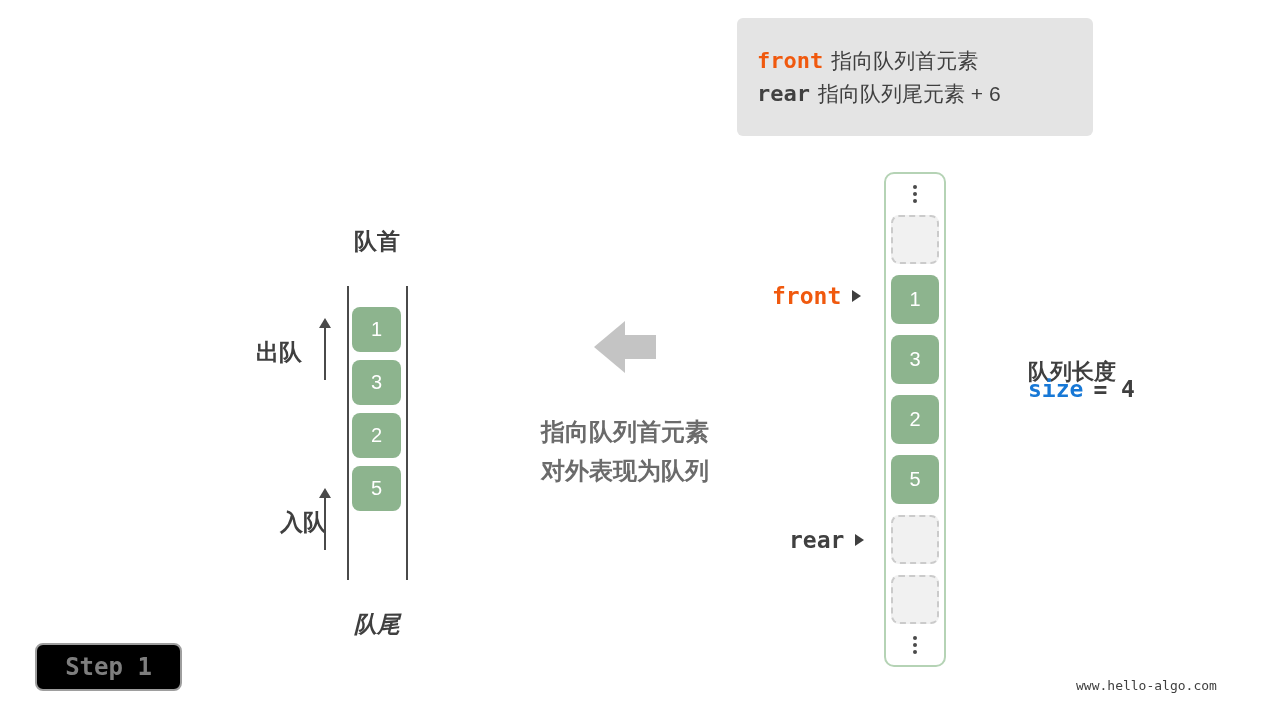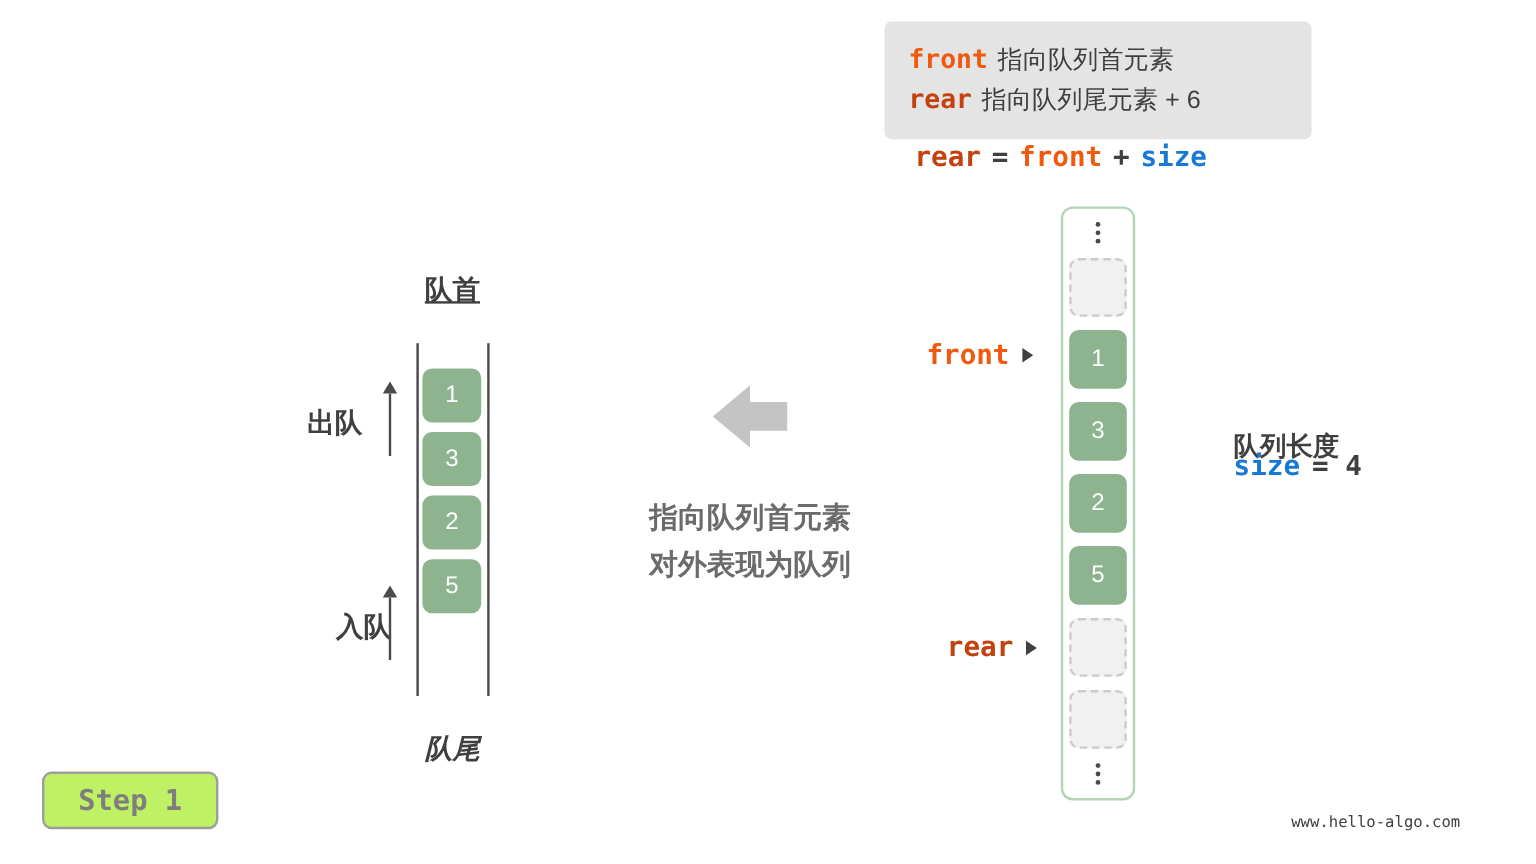--- a/index.html
+++ b/index.html
@@ -2,28 +2,28 @@
 <html><head>
 <meta charset="utf-8">
 <style>
   html,body { margin:0; padding:0; background:#fff; }
   .stage {
     position:relative; width:1280px; height:720px; background:#ffffff;
     font-family:"Liberation Sans", sans-serif; overflow:hidden; color:#3f3f3f;
   }
   .mono { font-family:"DejaVu Sans Mono", monospace; font-weight:bold; }
   .c-front { color:#F0590E; }
-  .c-rear  { color:#c2410c; }
+  .c-rear  { color:#404040; }
   .c-size  { color:#1778D6; }
   .c-dark  { color:#3f3f3f; }
 
   
   .note-box {
     position:absolute; left:737px; top:18px; width:356px; box-sizing:border-box;
-    background:#E4E4E4; border-radius:6px; padding:16px 20px;
+    background:#E4E4E4; border-radius:6px; padding:26px 20px;
     font-size:21px; line-height:33px; color:#3f3f3f;
   }
   .note-box .code { font-size:22px; margin-right:8px; }
 
   
   .equation { position:absolute; left:762px; top:118px; font-size:23px; }
   .equation span { margin-right:9px; }
 
   
   .array-box {
@@ -48,21 +48,21 @@
     width:0; height:0; border-top:6px solid transparent; border-bottom:6px solid transparent;
     border-left:9px solid #3f3f3f; margin-left:11px;
   }
 
   
   .size-label { position:absolute; left:1028px; top:341px; font-size:22px; font-weight:600;margin-top:16px; }
   .size-value { position:absolute; left:1028px; top:376px; font-size:23px; }
   .size-value .eq { margin-left:10px; }
 
   
-  .queue-head { position:absolute; left:354px; top:226px; font-size:23px; font-weight:bold;text-decoration:underline; }
+  .queue-head { position:absolute; left:354px; top:226px; font-size:23px; font-weight:bold; }
   .queue-tail { position:absolute; left:354px; top:609px; font-size:23px; font-weight:bold;font-style:italic; }
   .rail { position:absolute; width:2px; background:#4a4a4a; top:286px; height:294px; }
   .rail-left  { left:347px; }
   .rail-right { left:406px; }
   .queue-cells { position:absolute; left:352px; top:307px; display:flex; flex-direction:column; gap:8px; }
   .queue-cells .cell { width:49px; height:45px; }
   .dequeue-label { position:absolute; left:256px; top:337px; font-size:23px; font-weight:bold; }
   .enqueue-label { position:absolute; left:256px; top:507px; font-size:23px; font-weight:bold;margin-left:24px; }
   .up-arrow { position:absolute; width:12px; }
   .up-arrow .head {
@@ -82,21 +82,21 @@
   }
   .big-arrow .bar { position:absolute; left:31px; top:14px; width:31px; height:24px; background:#C4C4C4; }
   .caption {
     position:absolute; left:510px; top:412px; width:230px; text-align:center;
     font-size:24px; font-weight:bold; color:#6B6B6B; line-height:39px;
   }
 
   
   .step-badge {
     position:absolute; left:35px; top:643px; width:147px; height:48px; box-sizing:border-box;
-    border:2px solid #9E9E9E; border-radius:8px; background:#bef264;
+    border:2px solid #9E9E9E; border-radius:8px; background:#000000;
     display:flex; align-items:center; justify-content:center;
     font-family:"DejaVu Sans Mono", monospace; font-weight:bold; font-size:24px; color:#7E7E7E;
   }
   .watermark {
     position:absolute; left:1076px; top:678px; font-size:13px; color:#404040;
     font-family:"DejaVu Sans Mono", monospace;
   }
 </style>
 </head>
 <body>
@@ -105,23 +105,20 @@
 
   <div class="note-box">
     <div>
       <span class="mono c-front code">front</span><span>指向队列首元素</span>
     </div>
     <div>
       <span class="mono c-rear code">rear</span><span>指向队列尾元素 + 6</span>
     </div>
   </div>
 
-  <div class="equation mono">
-    <span class="c-rear">rear</span><span class="c-dark">=</span><span class="c-front">front</span><span class="c-dark">+</span><span class="c-size">size</span>
-  </div>
 
   <div class="array-box">
     <div class="dots">
         <i></i>
         <i></i>
         <i></i>
       </div>
     <div class="cell empty"></div>
     <div class="cell filled">1</div>
     <div class="cell filled">3</div>

